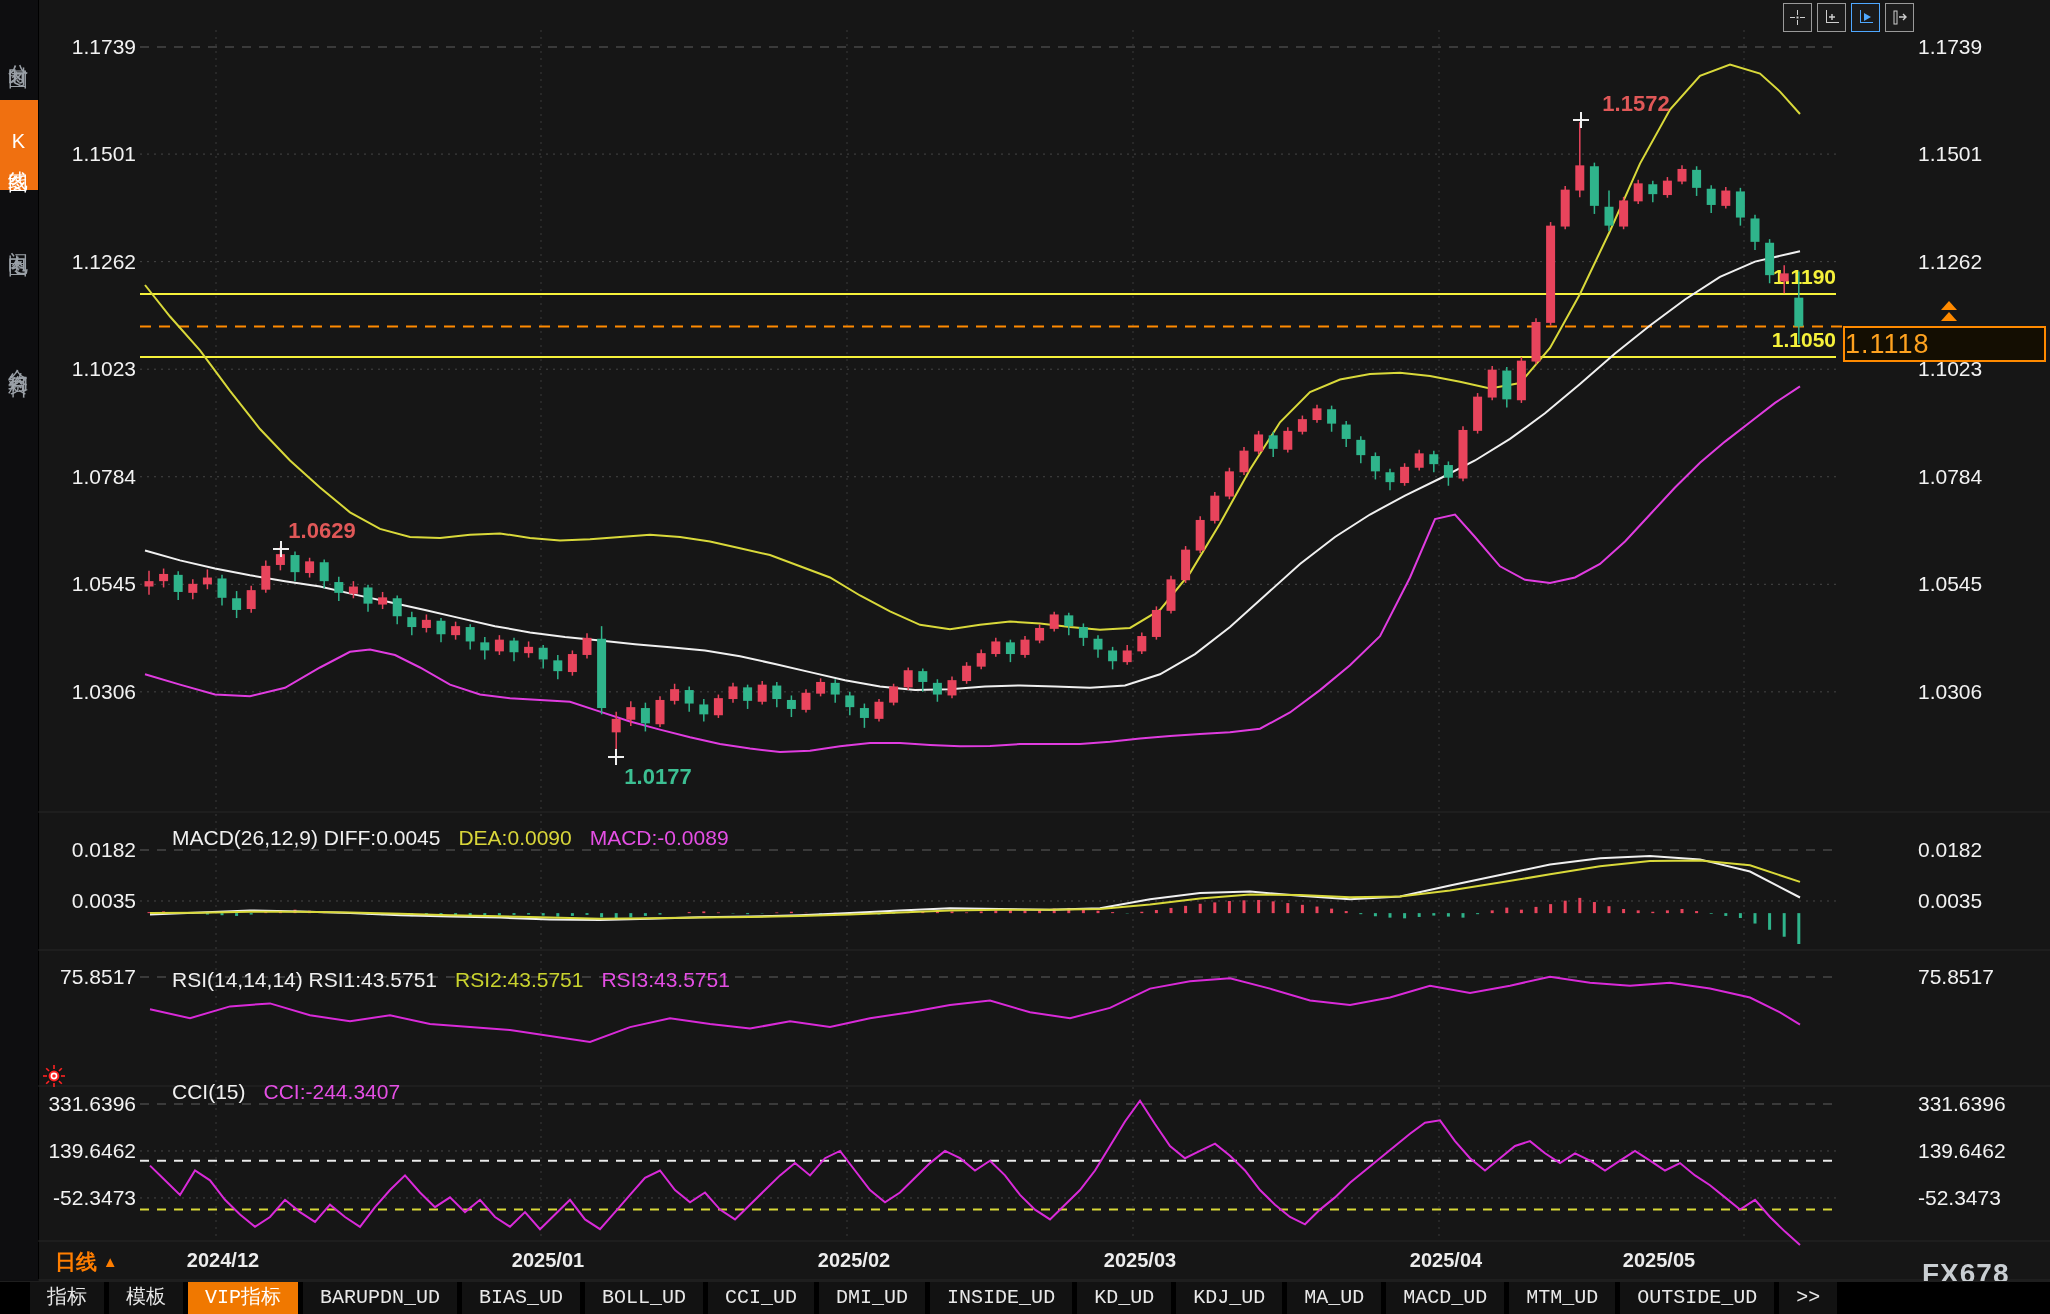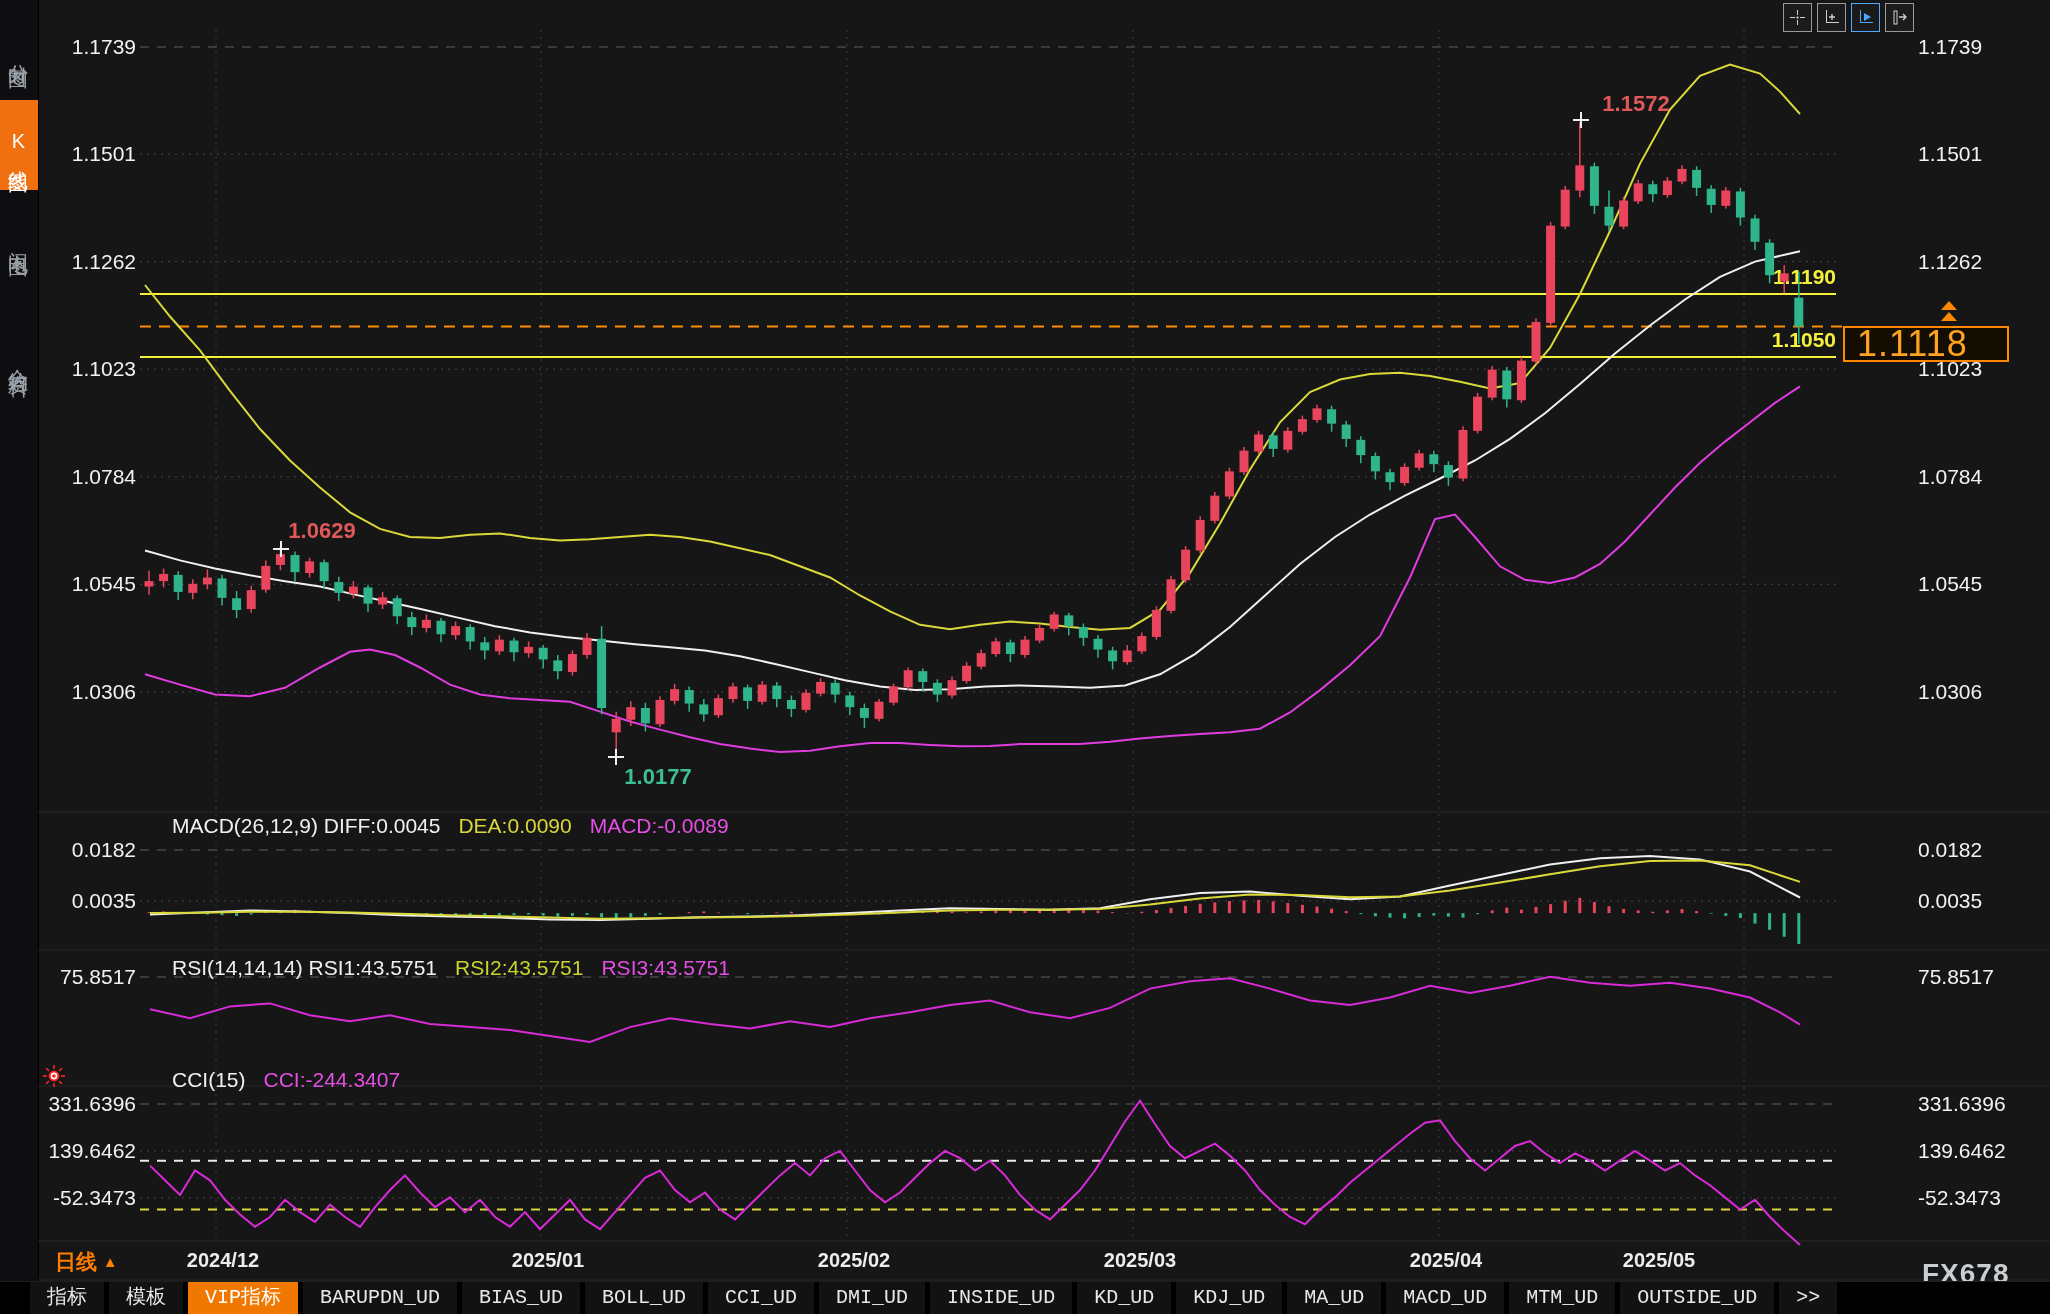--- a/index.html
+++ b/index.html
@@ -10,28 +10,28 @@
     writing-mode:vertical-lr;text-orientation:upright;letter-spacing:3px;font-size:20px;color:#9ba1a8;cursor:pointer;}
   .sbitem.active{background:#f07010;color:#fff;}
   .sb0{top:8px;height:88px}.sb1{top:100px;height:90px}.sb2{top:196px;height:88px}.sb3{top:292px;height:134px}
   
   #hdr{position:absolute;left:140px;top:3px;height:28px;display:flex;align-items:center;gap:14px;white-space:nowrap;}
   #hdr .sym{font-size:23px;color:#f2f2f2;}
   #hdr .per{font-size:22px;color:#ff7e00;}
   .hseg{font-size:21px;}
   .pluscirc{width:19px;height:19px;border:2px solid #ff7e00;border-radius:50%;color:#ff7e00;font-size:16px;line-height:17px;text-align:center;display:inline-block;}
   
-  .phdr{position:absolute;left:172px;display:flex;gap:18px;font-size:20px;white-space:nowrap;}
+  .phdr{position:absolute;left:172px;display:flex;gap:18px;font-size:20px;white-space:nowrap;margin-top:12px;}
   
   #tools{position:absolute;left:1783px;top:3px;display:flex;gap:5px;}
   .tbtn{width:27px;height:27px;border:1px solid #9a9a9a;background:#1b1b1b;display:flex;align-items:center;justify-content:center;cursor:pointer;}
   .tbtn.active{border-color:#4fa8ff;}
   
-  #pricebox{position:absolute;left:1843px;top:326px;width:166px;height:36px;box-sizing:border-box;border:2px solid #ff8a00;
-    background:#140e02;color:#ffa21f;font-size:36px;line-height:32px;padding-left:12px;letter-spacing:1px;}
+  #pricebox{position:absolute;left:1843px;top:326px;width:203px;height:36px;box-sizing:border-box;border:2px solid #ff8a00;
+    background:#140e02;color:#ffa21f;font-size:27px;line-height:32px;letter-spacing:1px;}
   #pricearrow{position:absolute;left:1938px;top:301px;}
   
   #dates{position:absolute;left:0;top:1243px;width:100%;height:36px;}
   .dlabel{position:absolute;top:6px;transform:translateX(-50%);color:#ededed;font-size:20px;font-weight:bold;margin-left:7px;}
   #perSel{position:absolute;left:55px;top:5px;color:#ff7e00;font-size:21px;font-weight:bold;cursor:pointer;}
   #perSel .tri{font-size:15px;vertical-align:2px;}
   #wm{position:absolute;left:1922px;top:1258px;font-size:28px;font-weight:bold;color:#c9ced2;letter-spacing:1px;}
   
   #tabbar{position:absolute;left:0;bottom:0;width:100%;height:33px;background:#000;border-top:1px solid #1e1e1e;
     display:flex;gap:5px;padding-left:30px;box-sizing:border-box;}

